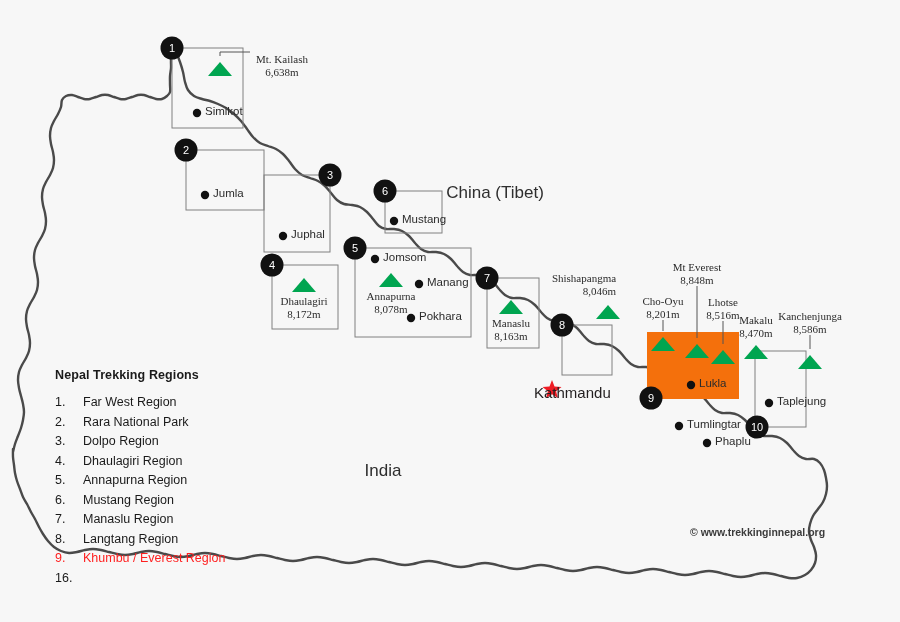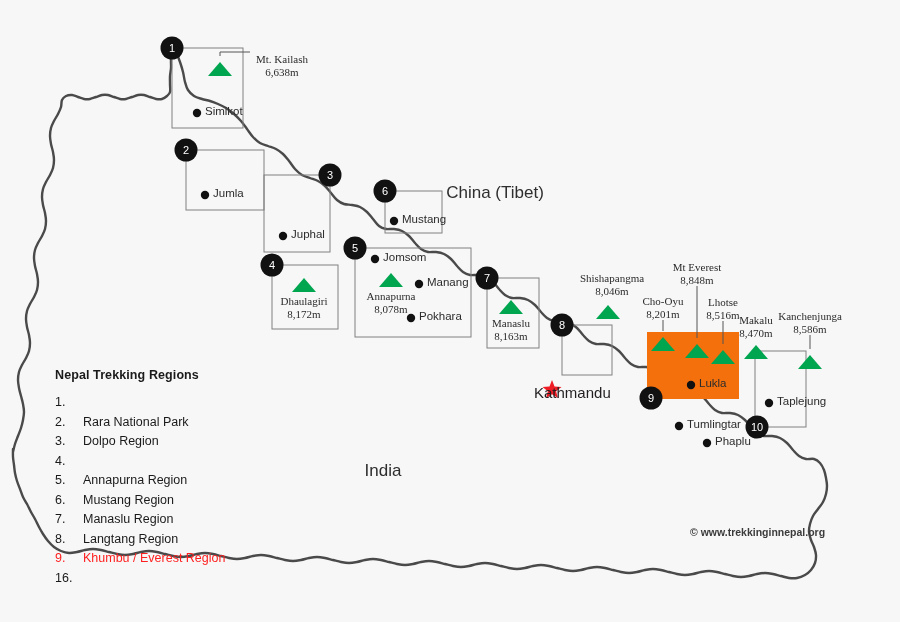--- a/index.html
+++ b/index.html
@@ -293,46 +293,48 @@
       <div class="map-label city-label" style="left: 699px; top: 377px;">Lukla</div>
       <div class="map-label city-label" style="left: 687px; top: 418px;">Tumlingtar</div>
       <div class="map-label city-label" style="left: 715px; top: 435px;">Phaplu</div>
       <div class="map-label city-label" style="left: 777px; top: 395px;">Taplejung</div>
     </div>
   <div id="peak-labels">
       <div class="map-label peak-label" style="left: 256px; top: 53px;">Mt. Kailash<br>6,638m</div>
       <div class="map-label peak-label" style="left: 304px; top: 295px; transform: translateX(-50%);">Dhaulagiri<br>8,172m</div>
       <div class="map-label peak-label" style="left: 391px; top: 290px; transform: translateX(-50%);">Annapurna<br>8,078m</div>
       <div class="map-label peak-label" style="left: 511px; top: 317px; transform: translateX(-50%);">Manaslu<br>8,163m</div>
-      <div class="map-label peak-label" style="left: 612px; top: 272px; transform: translateX(-50%);">Shishapangma<br>8,046m</div>
+      <div class="map-label peak-label" style="left: 584px; top: 272px; transform: translateX(-50%); text-align: right;">Shishapangma<br>8,046m</div>
       <div class="map-label peak-label" style="left: 663px; top: 295px; transform: translateX(-50%);">Cho-Oyu<br>8,201m</div>
       <div class="map-label peak-label" style="left: 697px; top: 261px; transform: translateX(-50%);">Mt Everest<br>8,848m</div>
       <div class="map-label peak-label" style="left: 723px; top: 296px; transform: translateX(-50%);">Lhotse<br>8,516m</div>
       <div class="map-label peak-label" style="left: 756px; top: 314px; transform: translateX(-50%);">Makalu<br>8,470m</div>
       <div class="map-label peak-label" style="left: 810px; top: 310px; transform: translateX(-50%);">Kanchenjunga<br>8,586m</div>
     </div>
 
   <div class="map-label" id="capital-label" style="font-size: 15px; left: 534px; top: 384px;">Kathmandu</div>
 
   <div class="legend">
     <div class="legend-title">Nepal Trekking Regions</div>
     <div id="legend-list">
         <div class="legend-row">
           <span class="legend-num">1.</span>
+          <span class="legend-name">Far West Region</span>
         </div>
         <div class="legend-row">
           <span class="legend-num">2.</span>
           <span class="legend-name">Rara National Park</span>
         </div>
         <div class="legend-row">
           <span class="legend-num">3.</span>
           <span class="legend-name">Dolpo Region</span>
         </div>
         <div class="legend-row">
           <span class="legend-num">4.</span>
+          <span class="legend-name">Dhaulagiri Region</span>
         </div>
         <div class="legend-row">
           <span class="legend-num">5.</span>
           <span class="legend-name">Annapurna Region</span>
         </div>
         <div class="legend-row">
           <span class="legend-num">6.</span>
           <span class="legend-name">Mustang Region</span>
         </div>
         <div class="legend-row">

